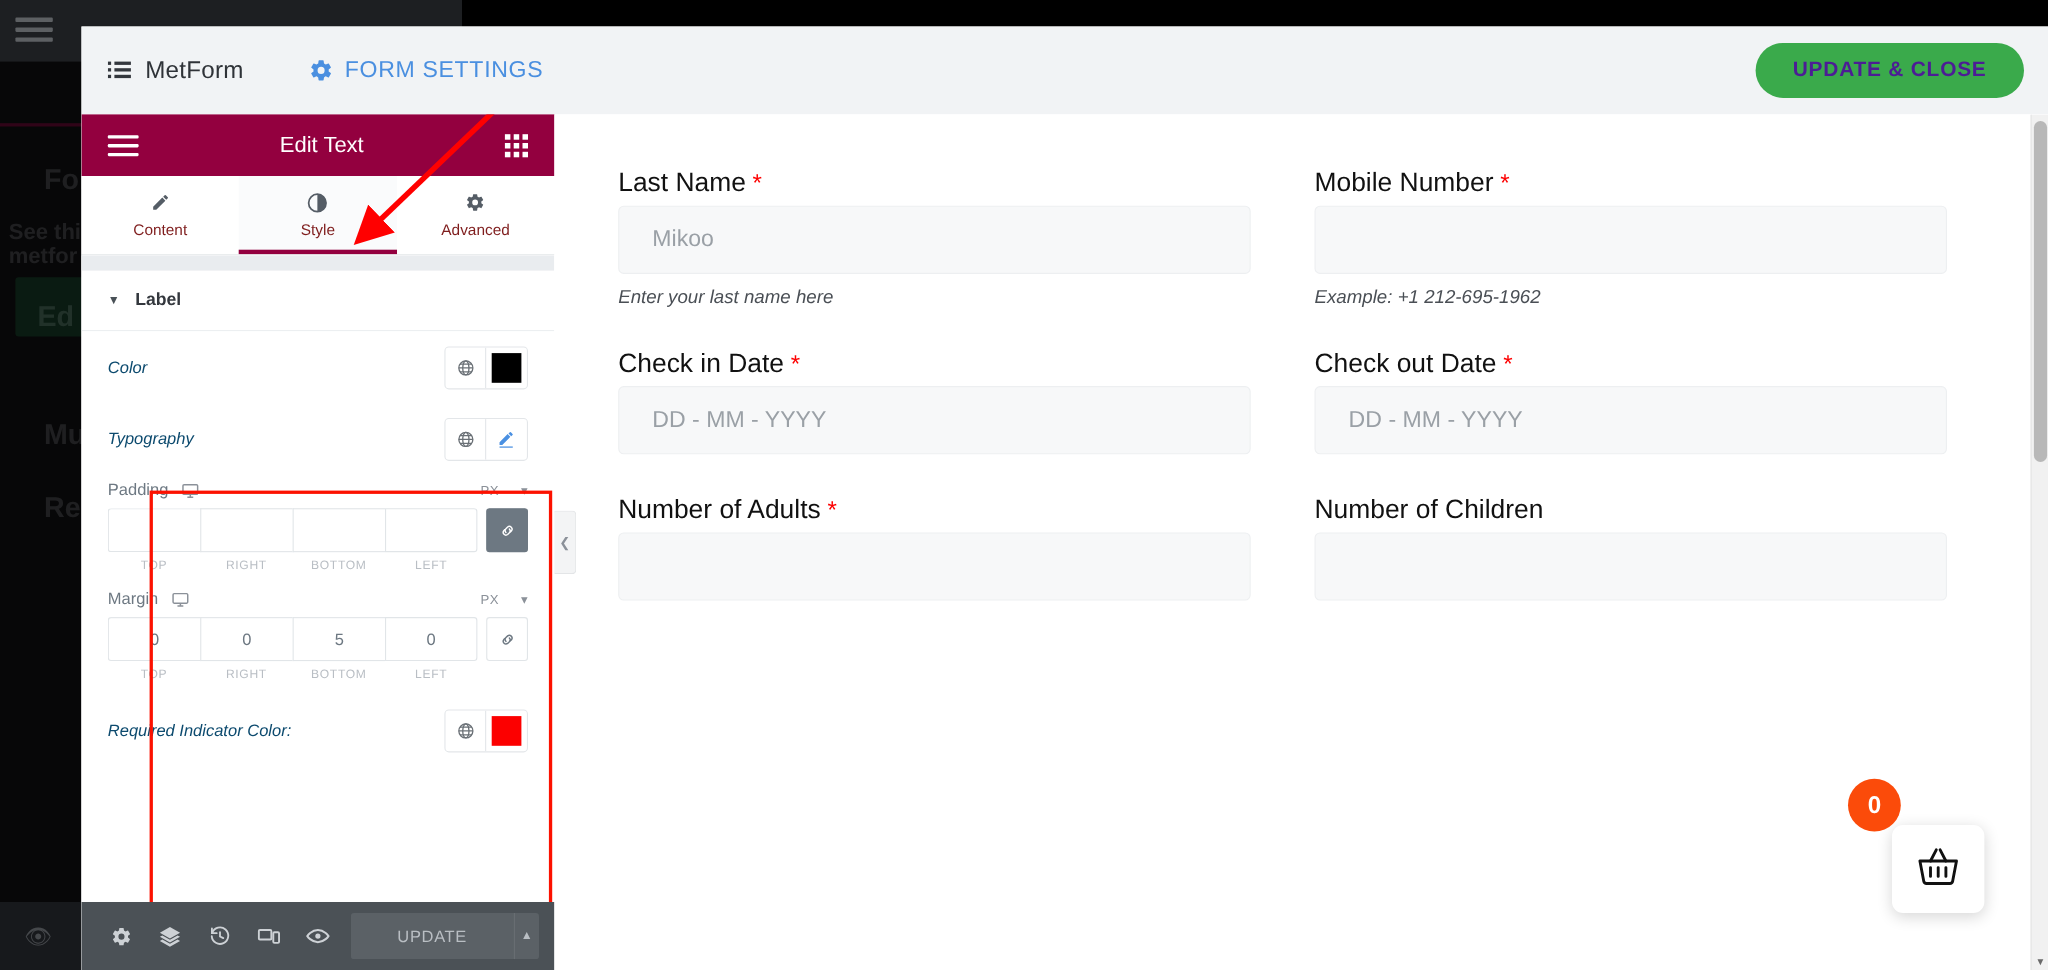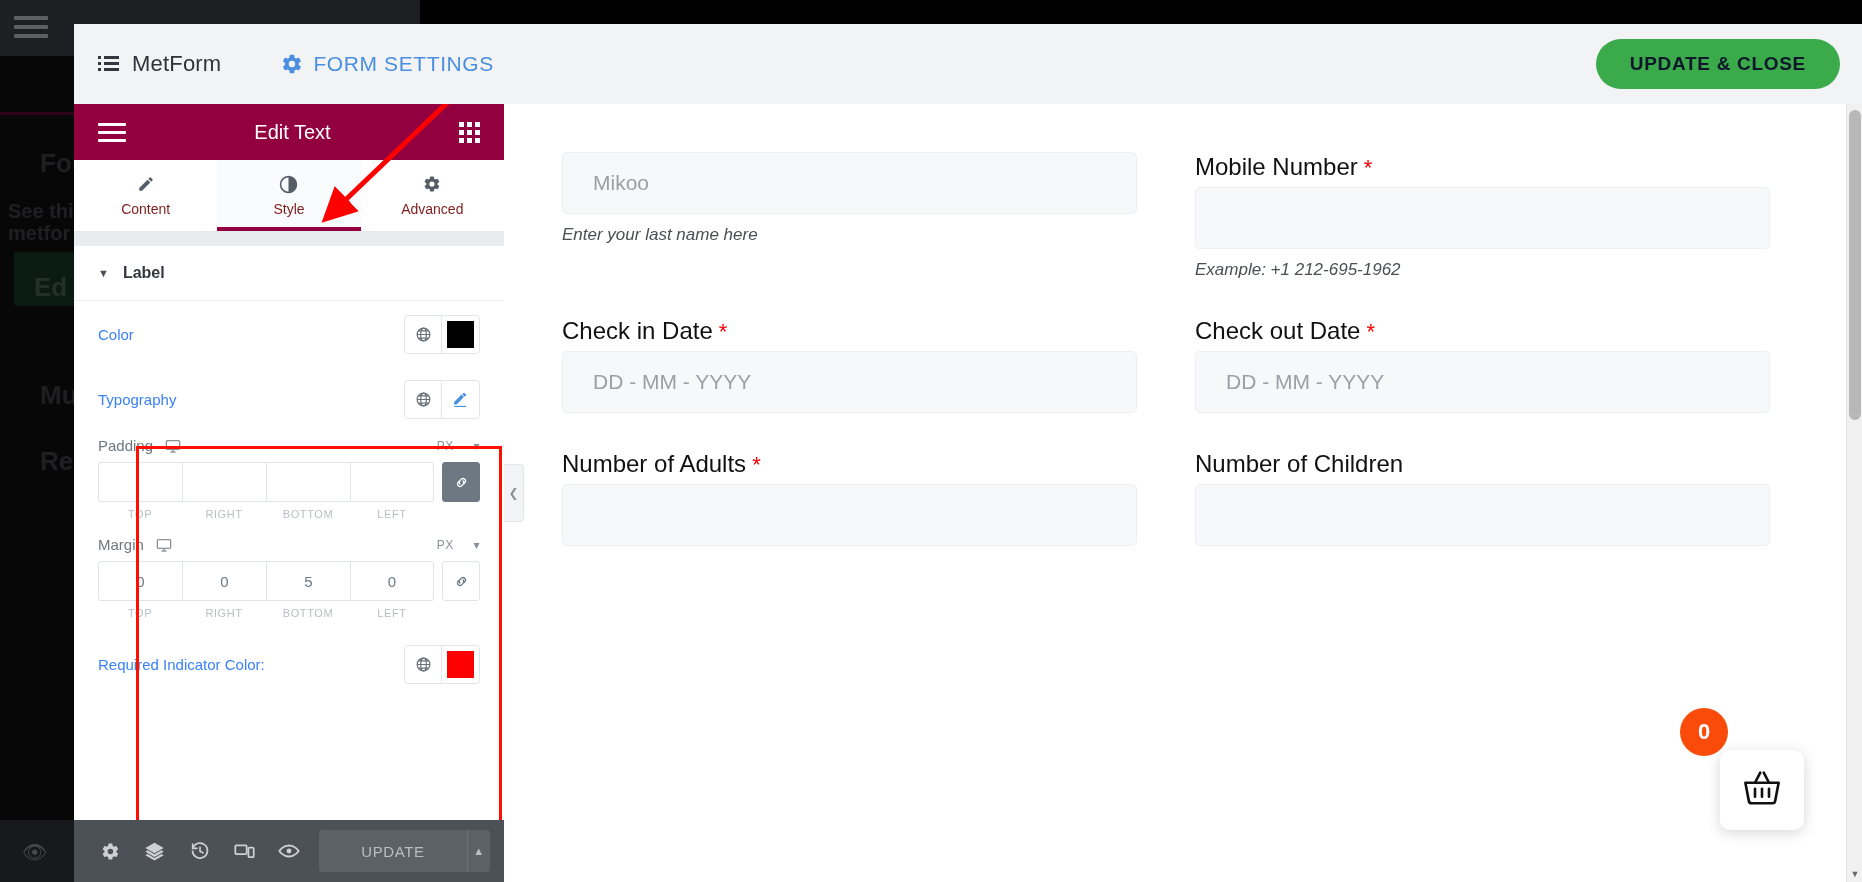--- a/index.html
+++ b/index.html
@@ -73,21 +73,21 @@
   }
   .mf-logo-text { font-size: 22px; color: #2f3338; font-weight: 400; letter-spacing: .2px; }
   .mf-settings {
     display: flex; align-items: center; margin-left: 60px; cursor: pointer;
   }
   .mf-gear { color: #4a8fe0; font-size: 22px; margin-right: 10px; display: inline-flex; }
   .mf-settings-label {
     font-size: 21px; color: #4a8fe0; letter-spacing: .6px; font-weight: 400;
   }
   .mf-update-close {
-    margin-left: auto; background: #3aaa4b; color: #0f172a;
+    margin-left: auto; background: #3aaa4b; color: #4c1d95;
     border: none; border-radius: 28px;
     padding: 0 34px; height: 50px;
     font-size: 19px; font-weight: 700; letter-spacing: .7px;
     cursor: pointer; font-family: inherit;
   }
 
   
   .mf-body { flex: 1; display: flex; min-height: 0; }
 
   
@@ -132,21 +132,21 @@
   .acc-head {
     display: flex; align-items: center; gap: 14px;
     padding: 18px 24px; border-bottom: 1px solid #eceff1;
   }
   .acc-caret { color: #495157; font-size: 11px; }
   .acc-title { font-size: 16px; font-weight: 700; color: #33373d; }
 
   .ctl-row {
     display: flex; align-items: center; padding: 14px 24px 12px;
   }
-  .ctl-label { font-size: 15px; color: #3b82f6; }
+  .ctl-label { font-size: 15px; color: #0c4a6e; font-style: italic; }
   .ctl-right { margin-left: auto; display: flex; }
   .ctl-box {
     display: flex; border: 1px solid #e3e6e9; border-radius: 4px; overflow: hidden;
     background: #fff;
   }
   .ctl-globe {
     width: 37px; height: 37px; display: flex; align-items: center; justify-content: center;
     color: #6a7076; font-size: 17px; border-right: 1px solid #e3e6e9;
   }
   .ctl-swatch { width: 37px; height: 37px; display:flex; align-items:center; justify-content:center; }
@@ -599,20 +599,21 @@
 
       <div class="collapse-handle">
         <span>❮</span>
       </div>
     </div>
 
     <div class="preview">
       <div class="preview-inner">
         <div class="form-grid" id="form-grid">
             <div class="field">
+              <div class="f-label"><span>Last Name</span><span class="f-req"> *</span></div>
               <div class="f-input">
                 <span class="f-input-ph">Mikoo</span>
               </div>
               <div class="f-help">Enter your last name here</div>
             </div>
             <div class="field">
               <div class="f-label"><span>Mobile Number</span><span class="f-req"> *</span></div>
               <div class="f-input"></div>
               <div class="f-help">Example: +1 212-695-1962</div>
             </div>

